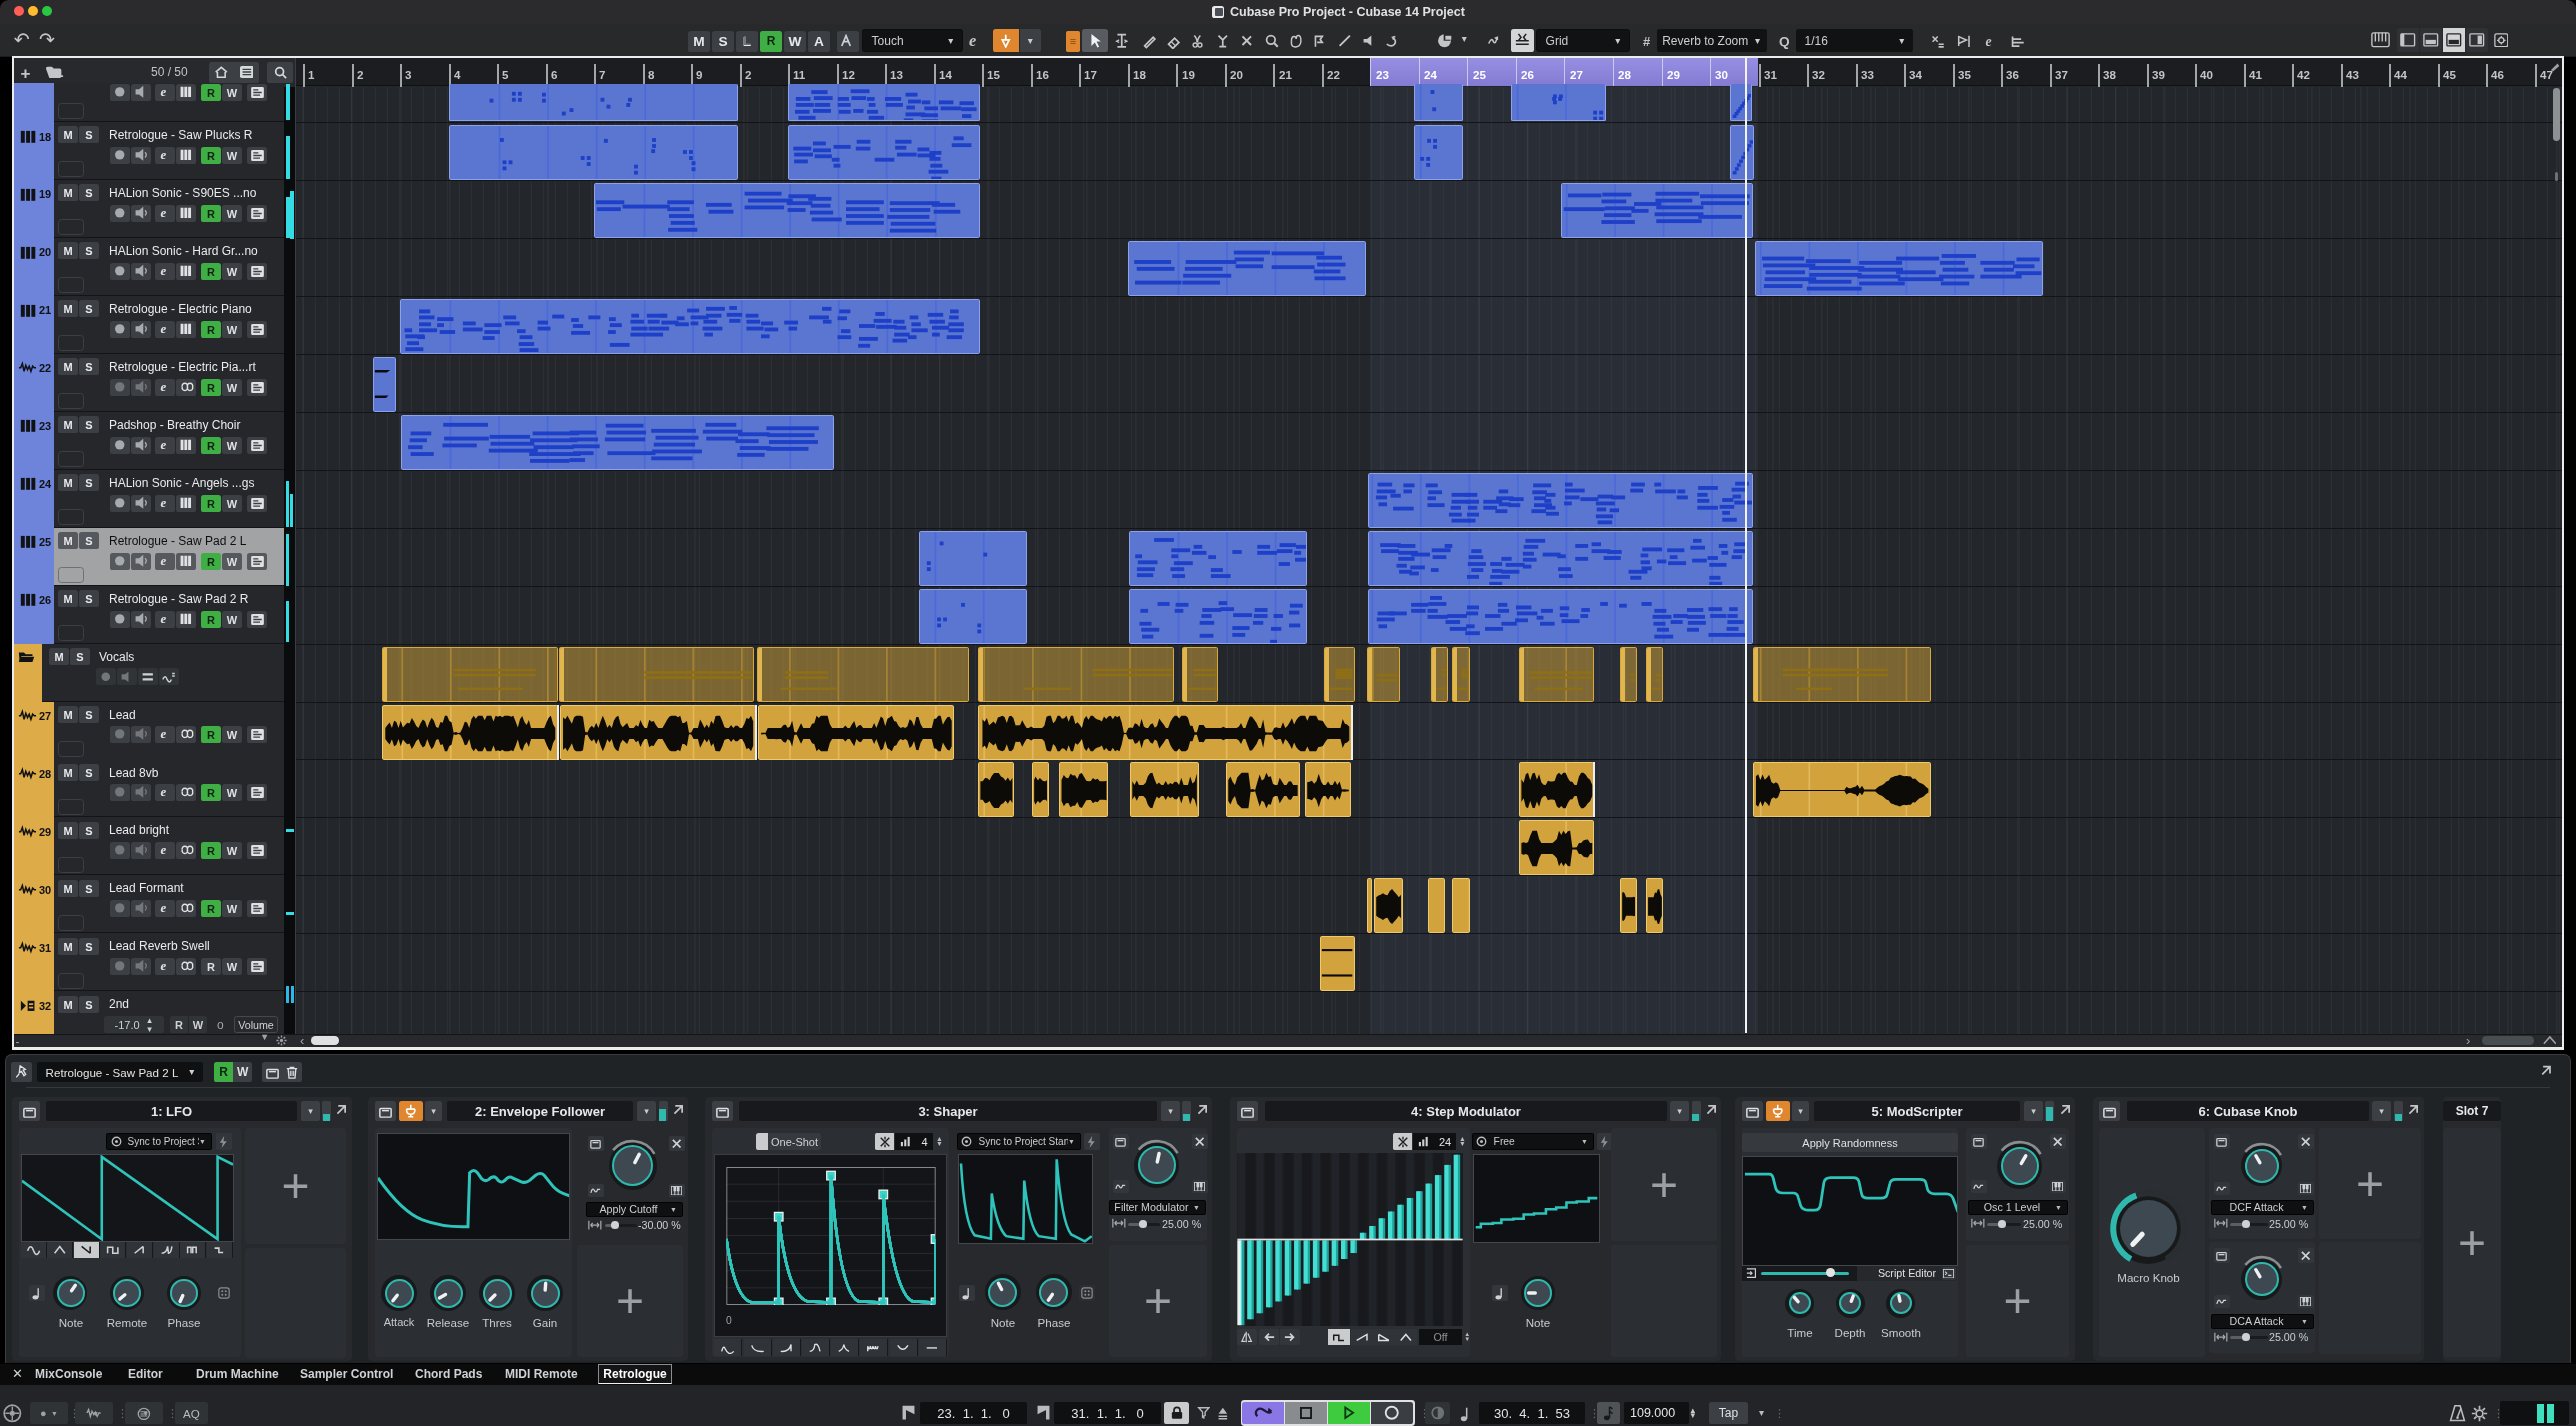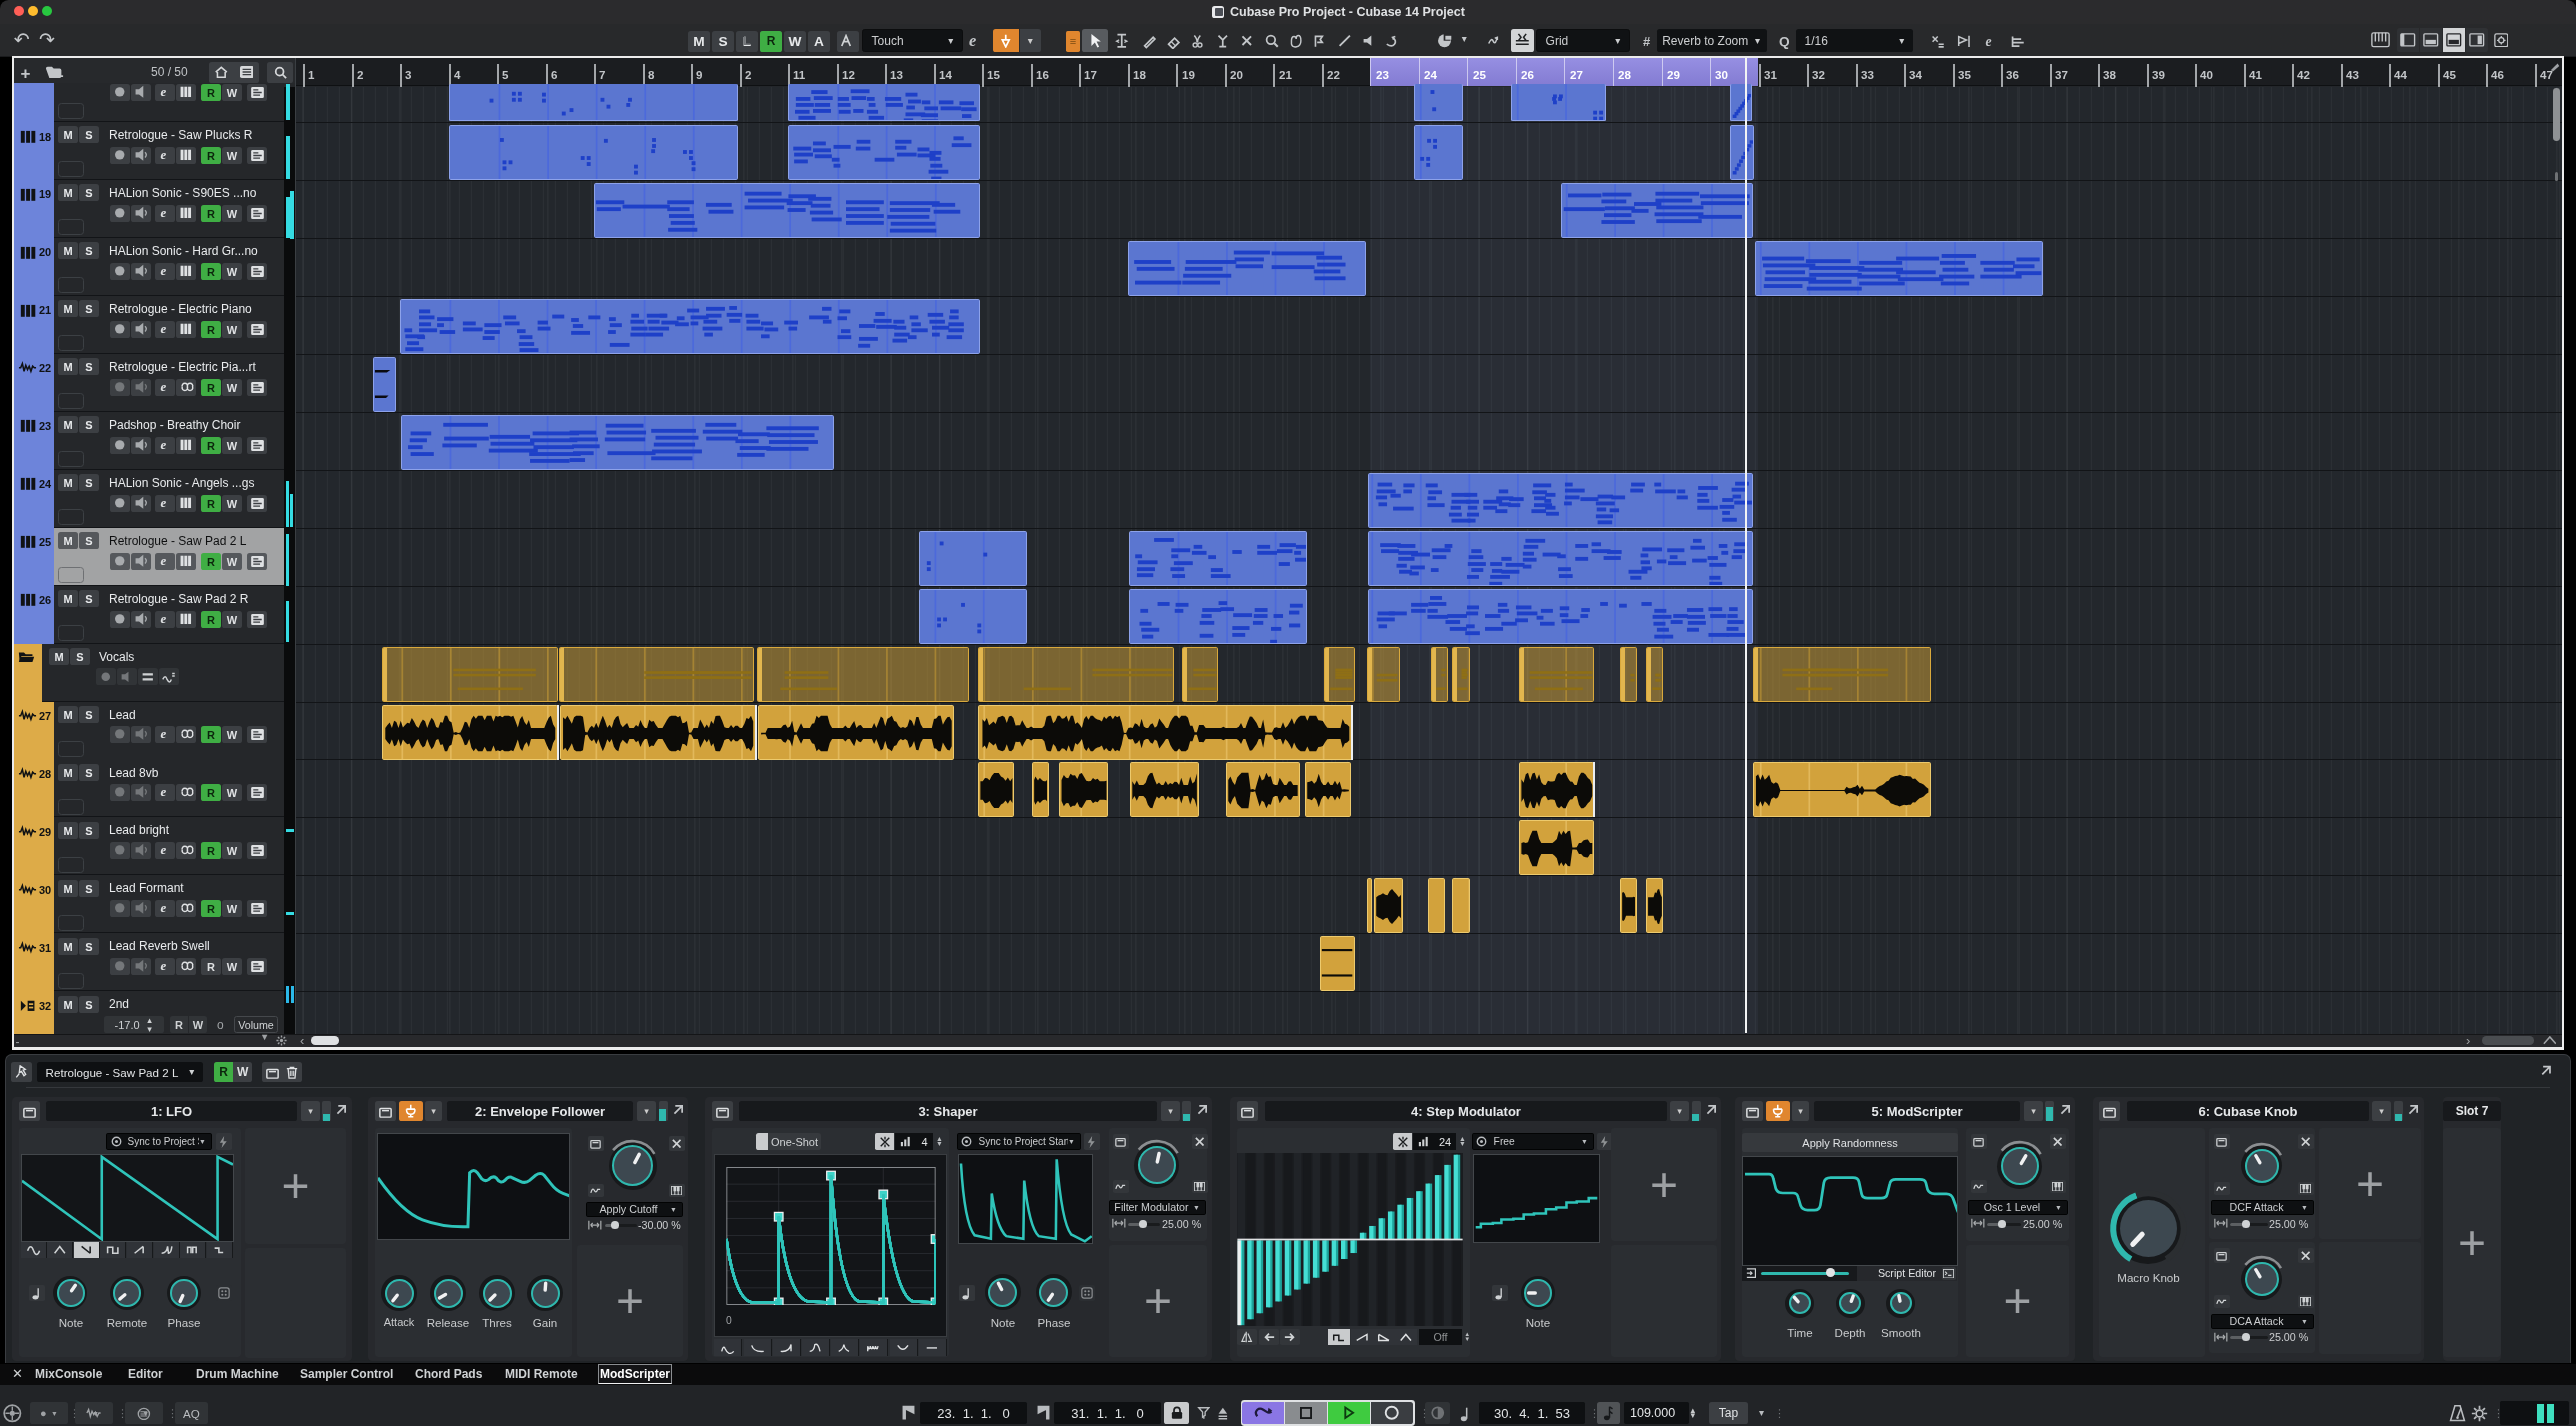--- a/index.html
+++ b/index.html
@@ -3131,21 +3131,21 @@
 <div class="plus" style="left:2443px;top:1128px;width:58px;height:229px;">+</div>
 <div style="left:0px;top:1364px;width:2576px;height:20.6px;background:#0b0b0c;"></div>
 <div class="t" style="left:12px;top:1366px;font-size:13px;color:#cfd2d4;">✕</div>
 <div class="t" style="left:35px;top:1367px;font-size:12px;font-weight:bold;color:#cfd2d4;">MixConsole</div>
 <div class="t" style="left:128px;top:1367px;font-size:12px;font-weight:bold;color:#cfd2d4;">Editor</div>
 <div class="t" style="left:196px;top:1367px;font-size:12px;font-weight:bold;color:#cfd2d4;">Drum Machine</div>
 <div class="t" style="left:300px;top:1367px;font-size:12px;font-weight:bold;color:#cfd2d4;">Sampler Control</div>
 <div class="t" style="left:415px;top:1367px;font-size:12px;font-weight:bold;color:#cfd2d4;">Chord Pads</div>
 <div class="t" style="left:505px;top:1367px;font-size:12px;font-weight:bold;color:#cfd2d4;">MIDI Remote</div>
 <div class="ctr" style="left:598px;top:1364px;width:74px;height:20px;background:#141416;border:0.9px solid #8b8e91;border-bottom:1.7px solid #f0f1f2;">
-      <span style="font-size:12px;font-weight:bold;color:#ffffff;">ModScripter</span>
+      <span style="font-size:12px;font-weight:bold;color:#ffffff;">Retrologue</span>
     </div>
 <div style="left:0px;top:1384px;width:2576px;height:42px;background:#222427;border-top:1.7px solid #0b0b0c;"></div>
 <div class="ctr" style="left:1.7px;top:1402px;width:22px;height:22px;">
       <svg width="20.6" height="20.6" viewBox="0 0 24 24">
         <circle cx="12" cy="12" r="9.5" stroke="#9fa2a5" stroke-width="2" fill="none"></circle>
         <circle cx="12" cy="12" r="3" fill="#9fa2a5"></circle>
         <path d="M12 4 v5 M12 15 v5 M4 12 h5 M15 12 h5" stroke="#9fa2a5" stroke-width="1.6"></path>
       </svg>
     </div>
 <div class="ctr" style="left:30px;top:1402px;width:38px;height:22px;background:#303336;border-radius:2.6px;">

